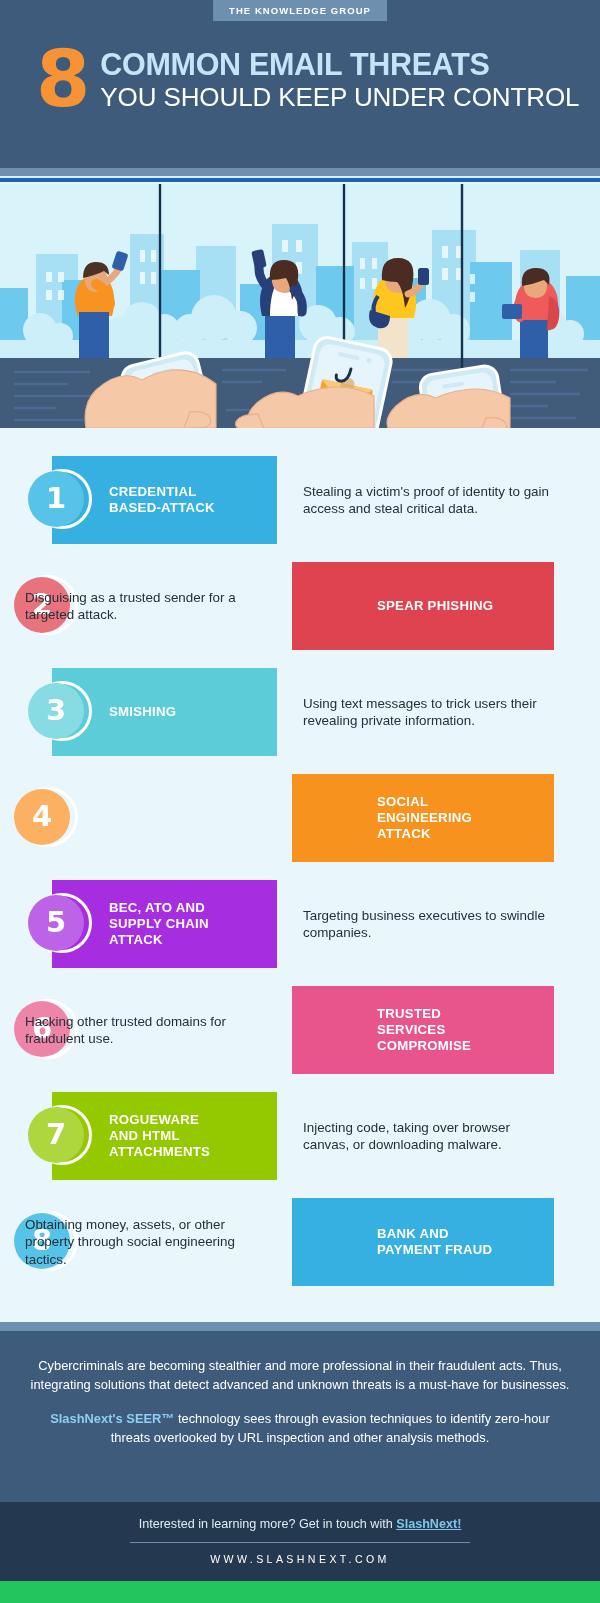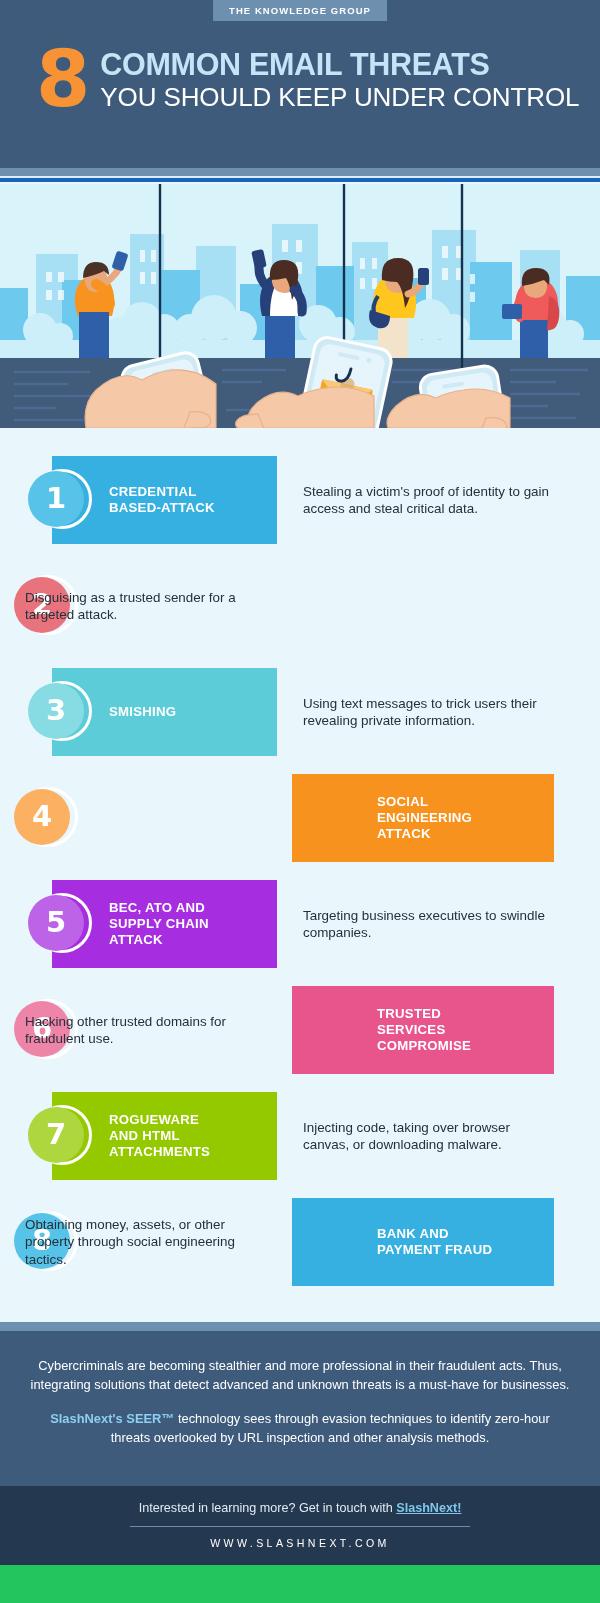--- a/index.html
+++ b/index.html
@@ -176,21 +176,21 @@
   .row-left .desc  { left: 303px; width: 250px; }
   .row-right .desc { left: 25px;  width: 252px; }
 
   
   .divider-bottom { position: relative; }
   .db-white { height: 2px; background: #e9f7fd; }
   .db-steel { height: 9px; background: #6d90b0; }
 
   .footer-main {
     background: #3e5b7c;
-    padding: 26px 30px 26px 30px;
+    padding: 26px 30px 42px 30px;
     text-align: center;
   }
   .footer-p {
     color: #ffffff;
     font-size: 12.9px;
     line-height: 1.45;
     margin: 0 0 16px 0;
   }
   .footer-p:last-child { margin-bottom: 12px; }
   .brand-bold {
@@ -458,20 +458,23 @@
       <div class="badge">
         <div class="ring"></div>
         <div class="disc" style="background: rgb(88, 195, 232);">
           <span class="num">1</span>
         </div>
       </div>
       <div class="desc">Stealing a victim's proof of identity to gain access and steal critical data.</div>
     </div>
 
     <div class="row row-right">
+      <div class="plate" style="background: rgb(224, 67, 80);">
+        <div class="plate-label">SPEAR PHISHING</div>
+      </div>
       <div class="badge">
         <div class="ring"></div>
         <div class="disc" style="background: rgb(233, 115, 124);">
           <span class="num">2</span>
         </div>
       </div>
       <div class="desc">Disguising as a trusted sender for a targeted attack.</div>
     </div>
 
     <div class="row row-left">

